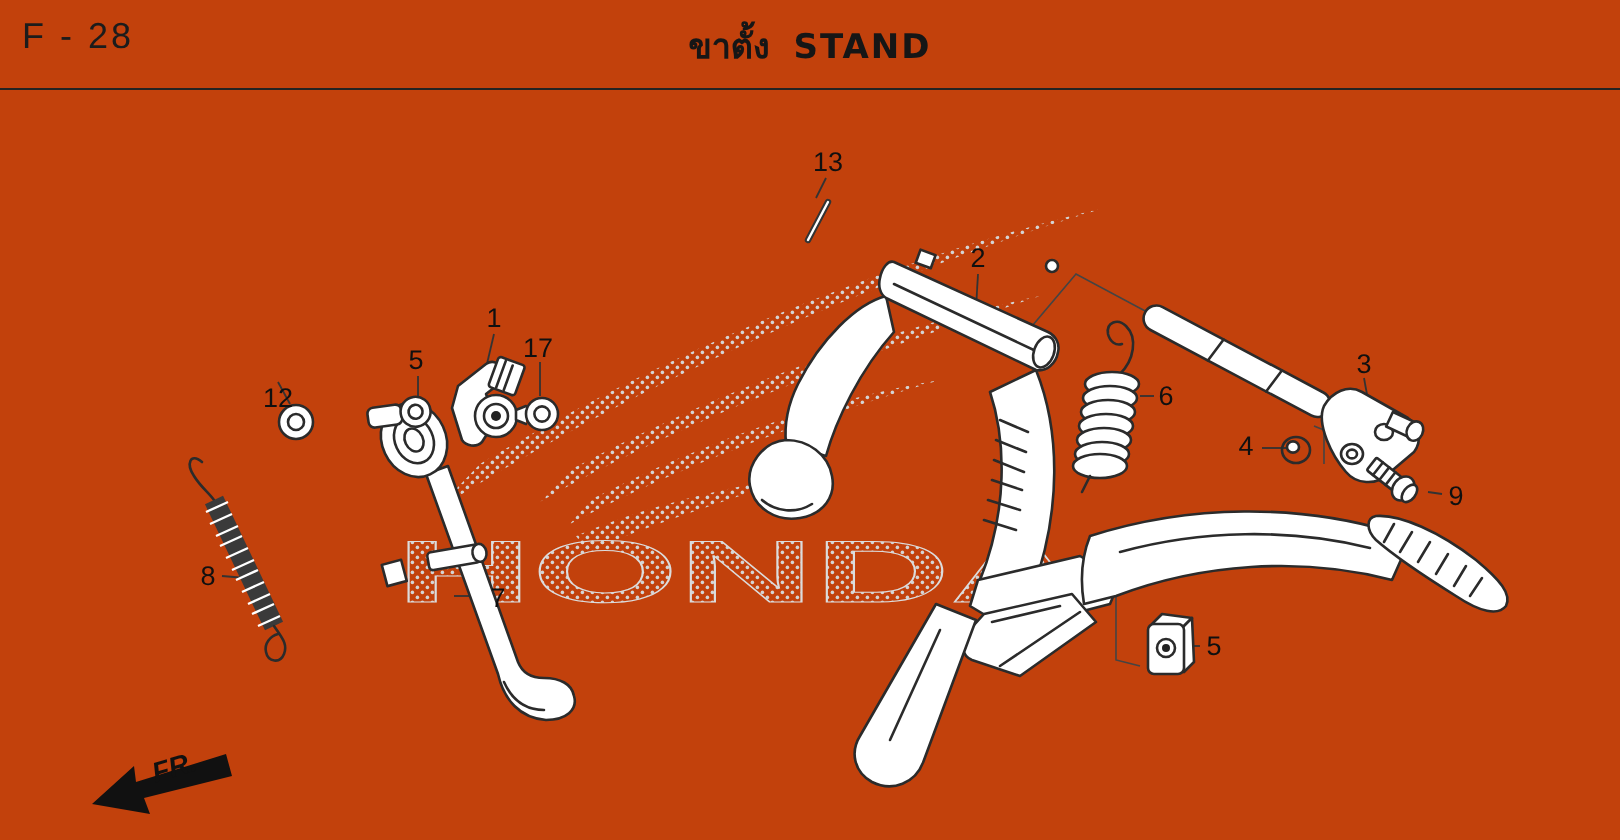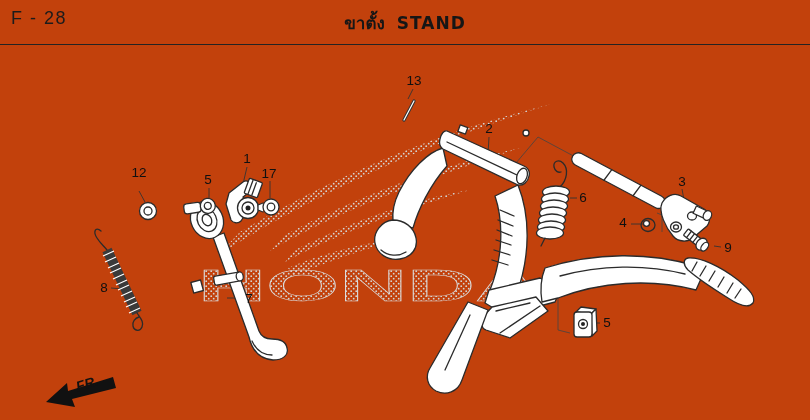--- a/index.html
+++ b/index.html
@@ -205,16 +205,16 @@
   <div class="part-label" style="left:489px;top:129px">2</div>
   <div class="part-label" style="left:682px;top:182px">3</div>
   <div class="part-label" style="left:623px;top:223px">4</div>
   <div class="part-label" style="left:607px;top:323px">5</div>
   <div class="part-label" style="left:583px;top:198px">6</div>
   <div class="part-label" style="left:249px;top:299px">7</div>
   <div class="part-label" style="left:104px;top:288px">8</div>
   <div class="part-label" style="left:728px;top:248px">9</div>
   <div class="part-label" style="left:208px;top:180px">5</div>
   <div class="part-label" style="left:269px;top:174px">17</div>
-  <div class="part-label" style="left:139px;top:173px">12</div>
+  <div class="part-label" style="left:139px;top:199px">12</div>
   <div class="part-label" style="left:414px;top:81px">13</div>
 
 </div>
 
 </body></html>

